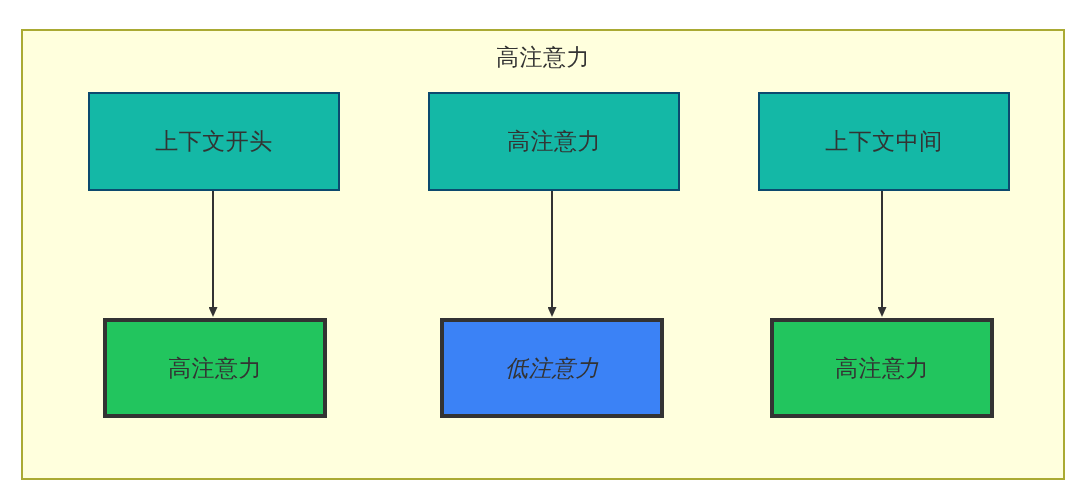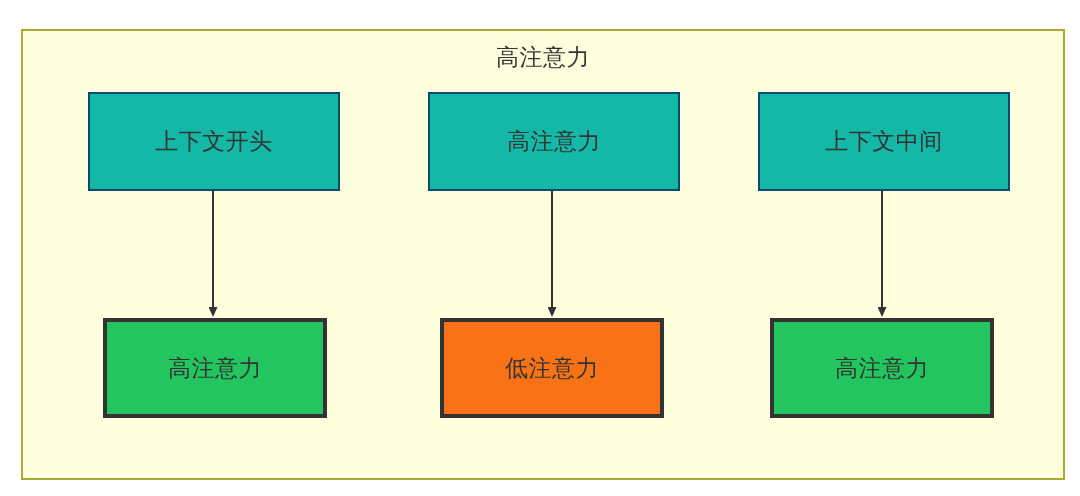--- a/index.html
+++ b/index.html
@@ -70,21 +70,22 @@
     width: 224px;
     height: 100px;
     border: 4px solid #333333;
   }
 
   .node.attn.high {
     background: #22c55e;
   }
 
   .node.attn.low {
-    background: #f97316;
+    background: #3b82f6;
+    font-style: italic;
   }
 
   
   .col1.context { left: 88px;  top: 92px; }
   .col2.context { left: 428px; top: 92px; }
   .col3.context { left: 758px; top: 92px; }
 
   .col1.attn { left: 103px; top: 318px; }
   .col2.attn { left: 440px; top: 318px; }
   .col3.attn { left: 770px; top: 318px; }

